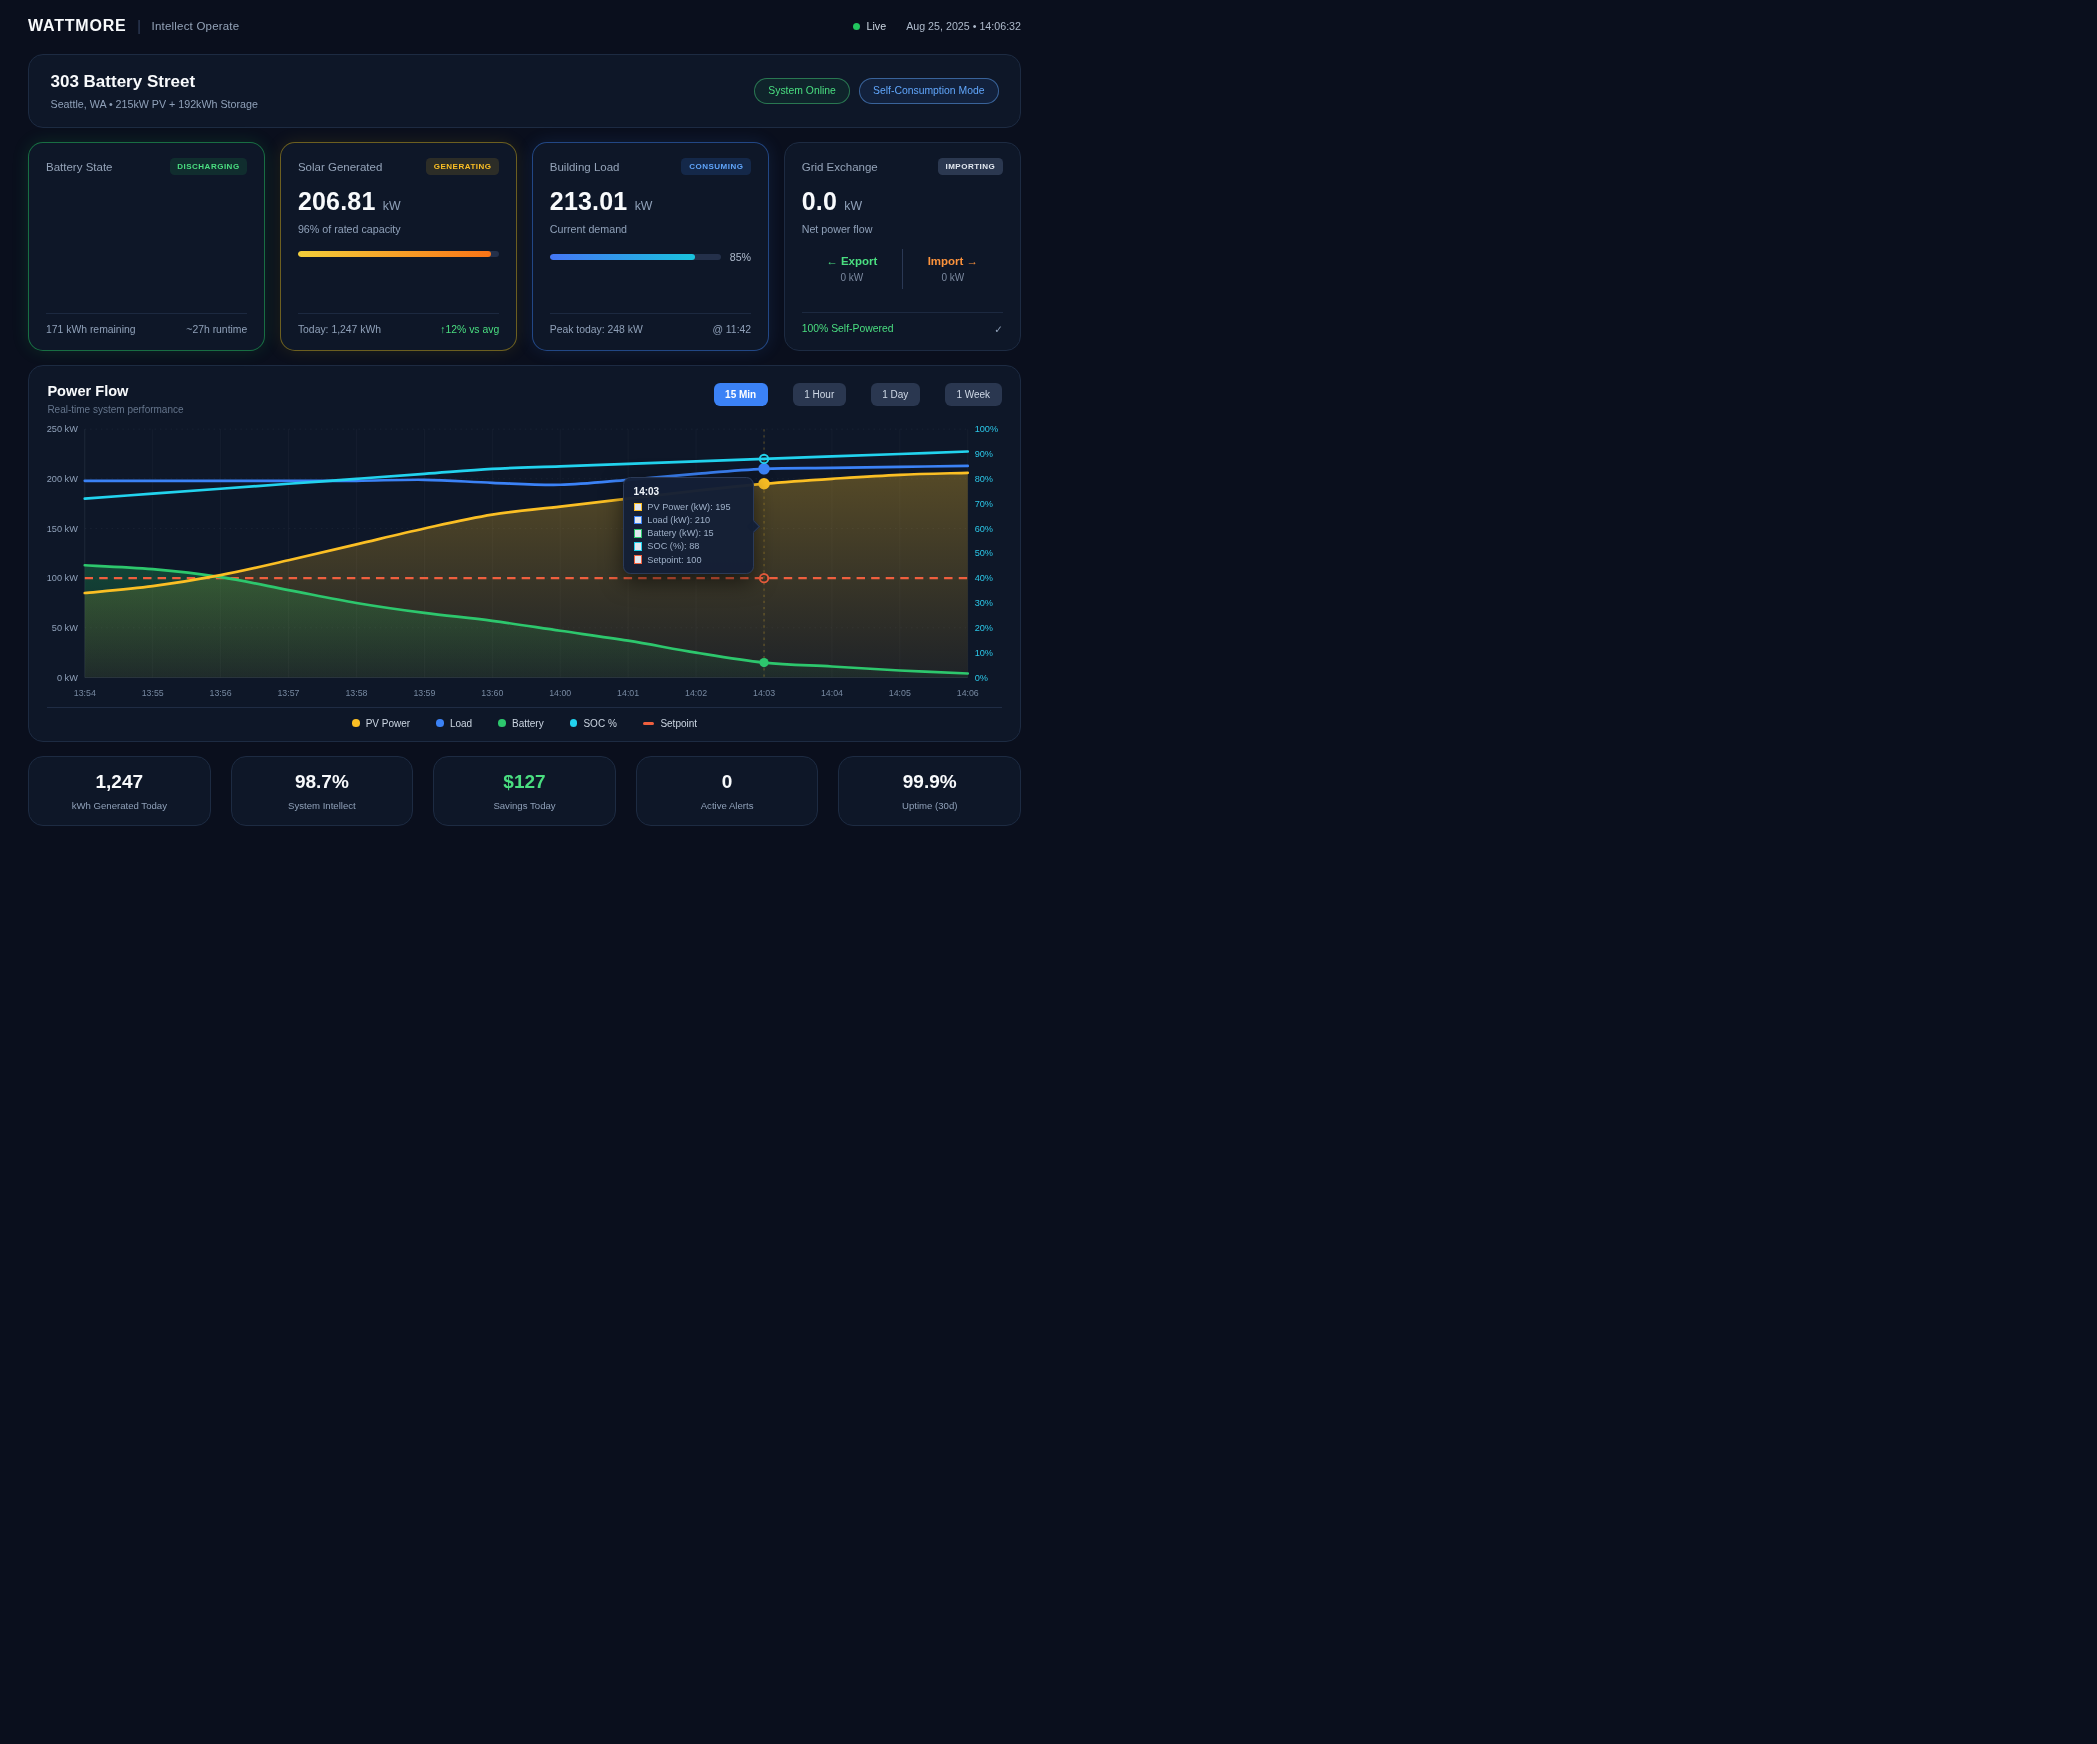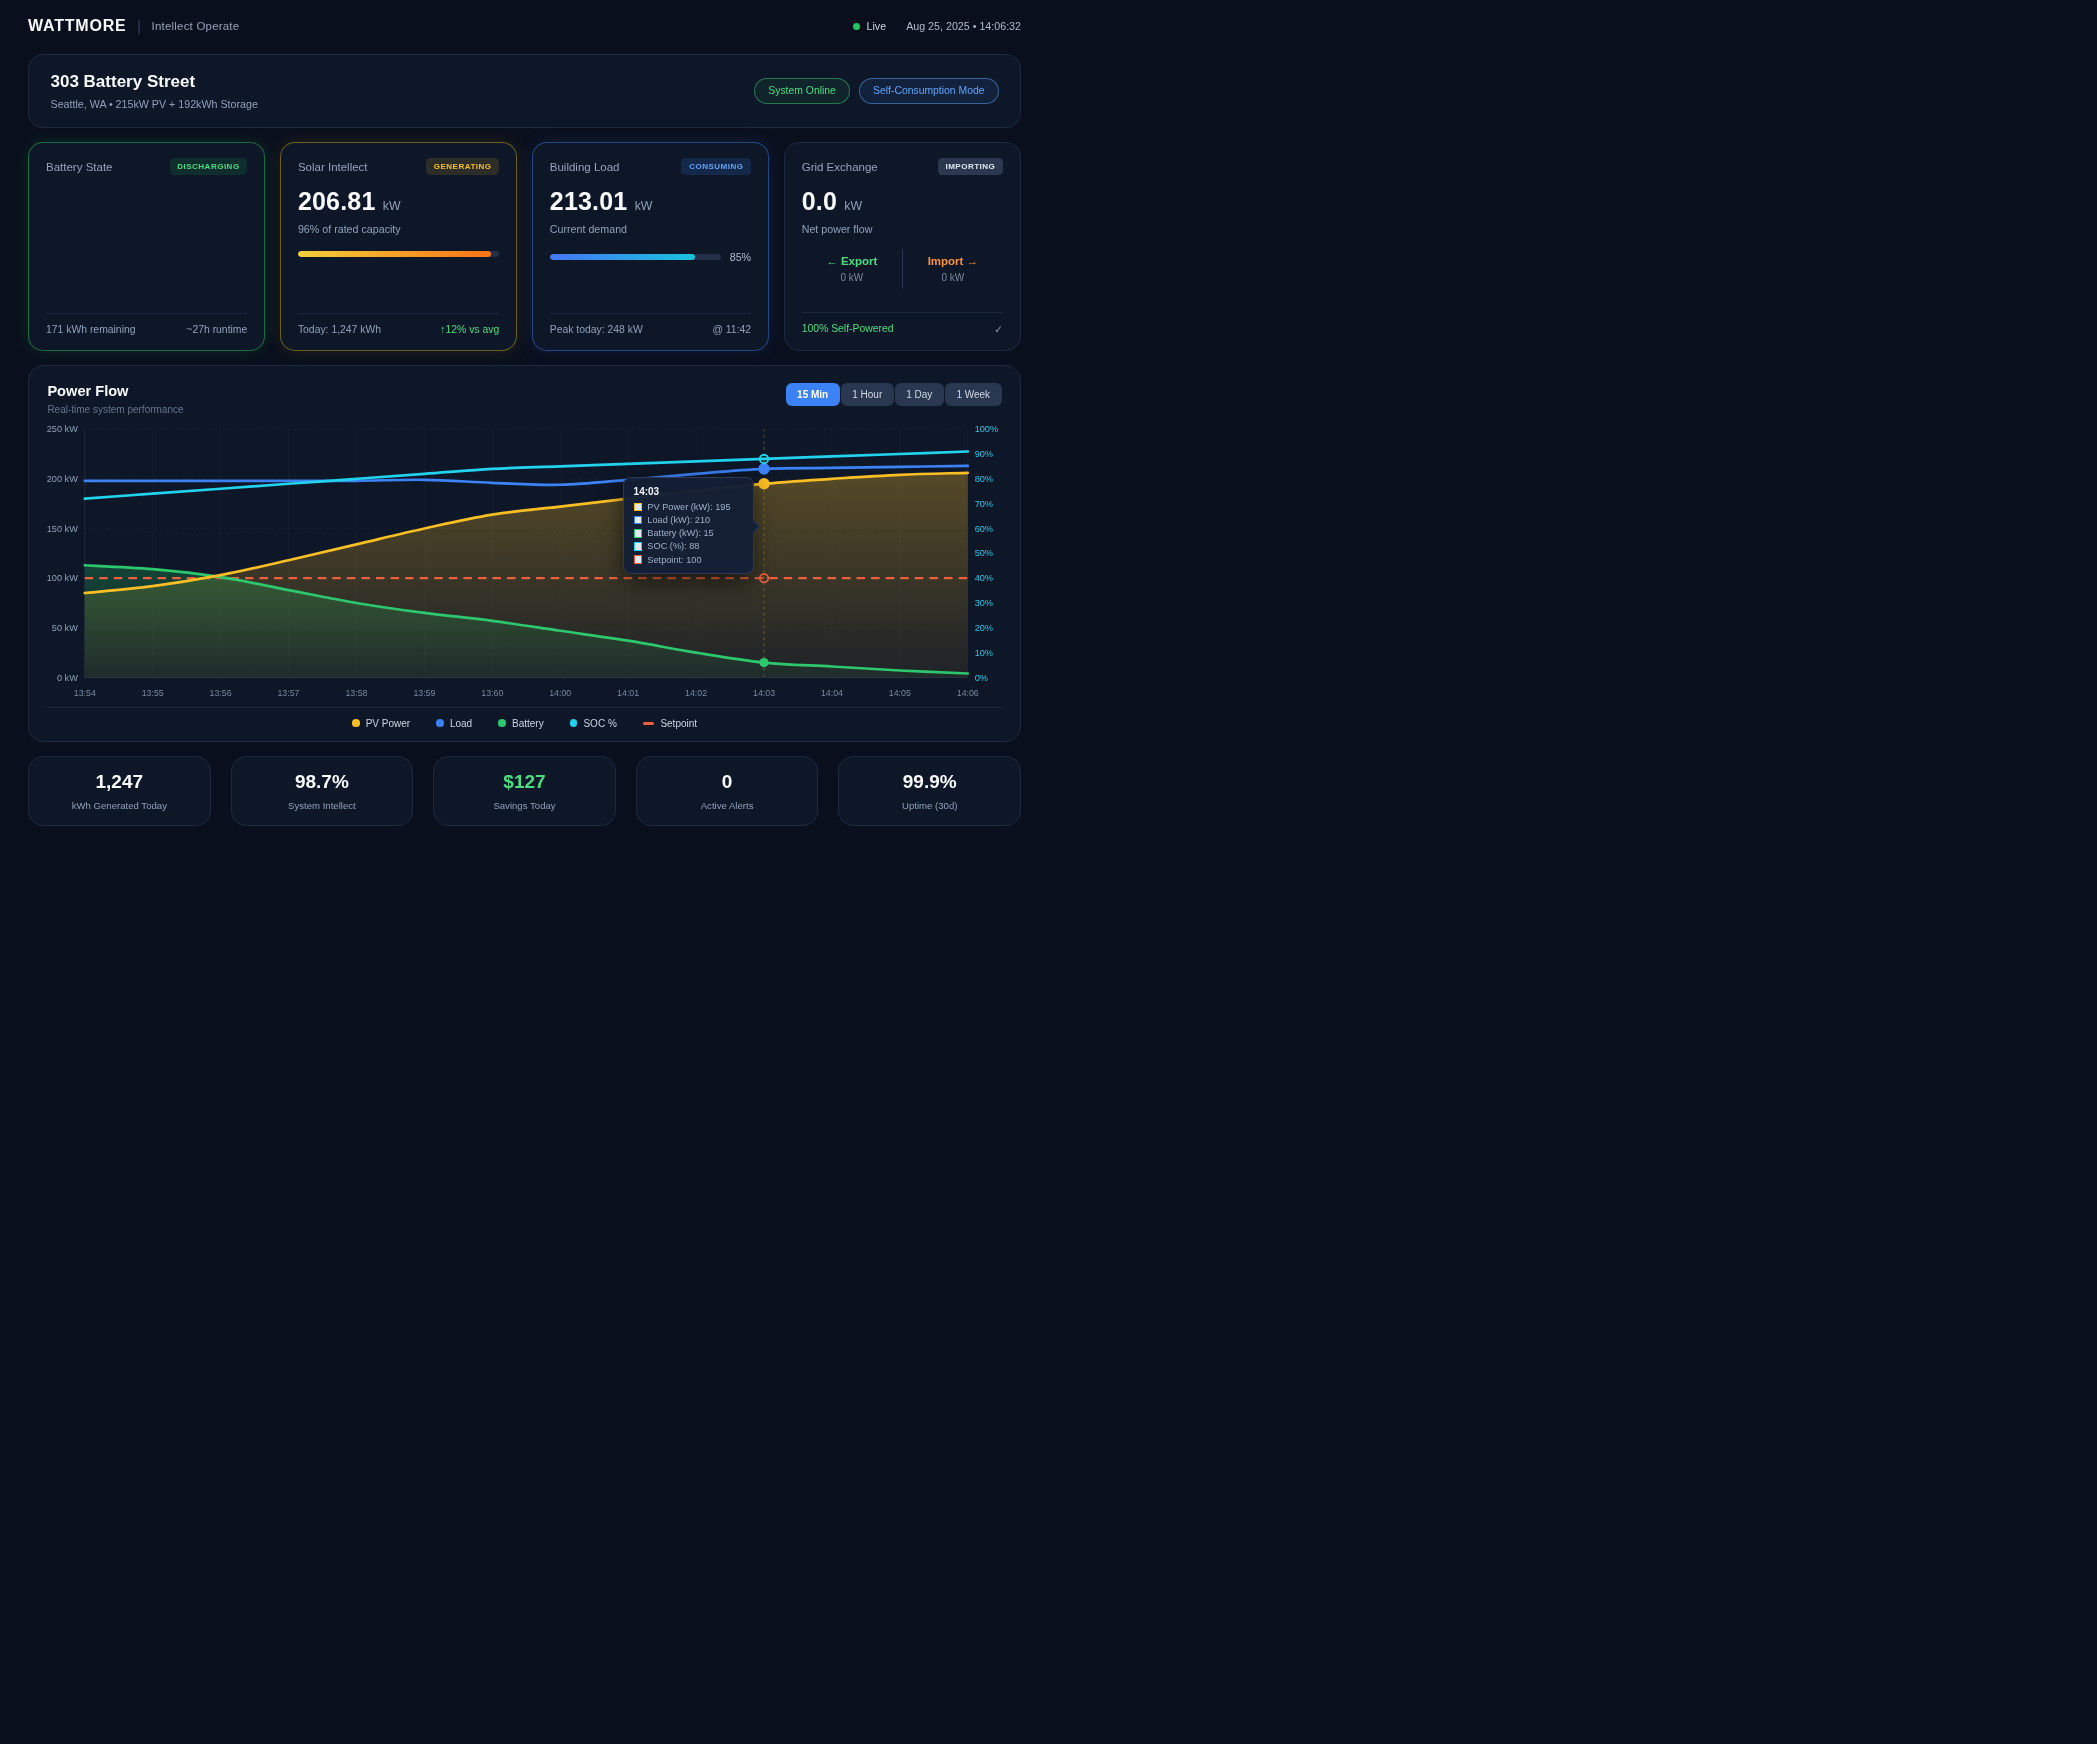--- a/index.html
+++ b/index.html
@@ -72,21 +72,21 @@
   .flow-col { flex:1; text-align:center; }
   .flow-div { width:0.8px; height:40px; background:#2a3854; }
   .flow-label { font-size:11.5px; font-weight:600; }
   .flow-val { font-size:10px; color:#7c8aa0; margin-top:5.4px; }
 
   
   .chart-card { padding:17px 18.4px 12.3px; margin-bottom:14px; }
   .chart-head { display:flex; align-items:flex-start; justify-content:space-between; margin-bottom:7.7px; }
   .chart-title { font-size:14.6px; font-weight:700; color:#f8fafc; }
   .chart-sub { font-size:10px; color:#64748b; margin-top:5.4px; }
-  .range-btns { display:flex; gap:1px; }
+  .range-btns { display:flex; gap:25px; }
   .range-btn { font-size:10px; color:#cfd8e6; background:#2a3750; border:none; padding:6.1px 11.5px;
                border-radius:6.1px; cursor:pointer; font-family:inherit; }
   .range-btn.active { background:#3b82f6; color:#ffffff; font-weight:600; }
 
   .plot-wrap { position:relative; }
   .plot-wrap svg { display:block; }
 
   .tooltip { position:absolute; width:131px; background:rgba(20,31,54,.97); border:0.8px solid #2b3a57;
              border-radius:7.7px; padding:7.7px 9.2px 8.4px; box-shadow:0 7.7px 21.5px rgba(0,0,0,.55);
              pointer-events:none; z-index:5; }
@@ -149,21 +149,21 @@
         <span class="badge badge-green">DISCHARGING</span>
       </div>
       <div class="card-footer">
         <span>171 kWh remaining</span>
         <span>~27h runtime</span>
       </div>
     </div>
 
     <div class="card metric-card glow-yellow">
       <div class="card-head">
-        <span class="card-title">Solar Intellect</span>
+        <span class="card-title">Solar Generated</span>
         <span class="badge badge-yellow">GENERATING</span>
       </div>
       <div>
         <span class="big-val">206.81</span>
         <span class="big-unit">kW</span>
       </div>
       <div class="sub-label">96% of rated capacity</div>
       <div class="bar-row">
         <div class="bar-track">
           <div class="bar-fill bar-solar" style="width: 96%;"></div>

